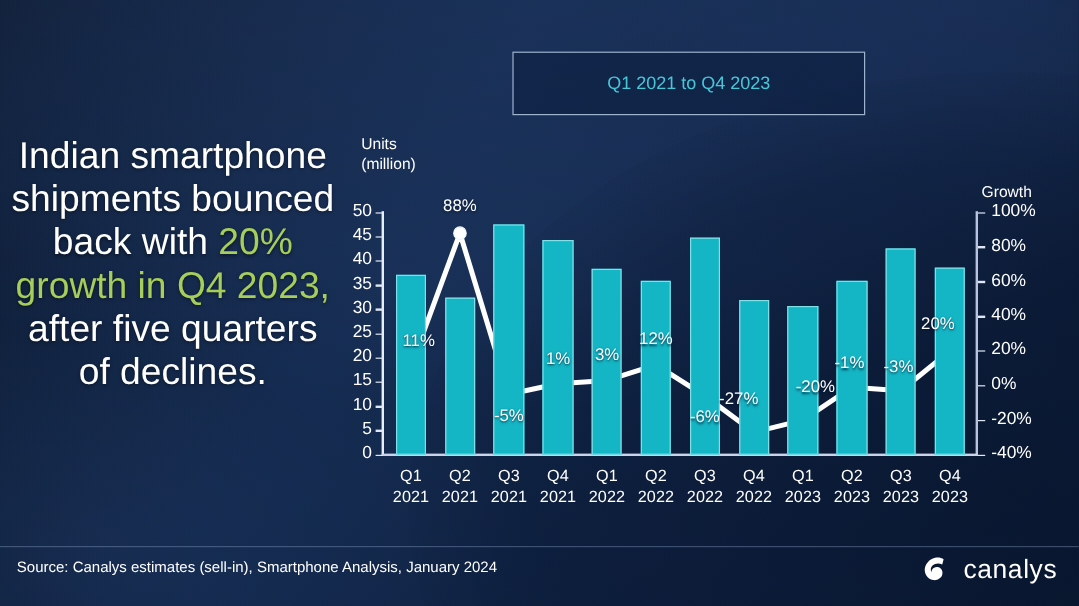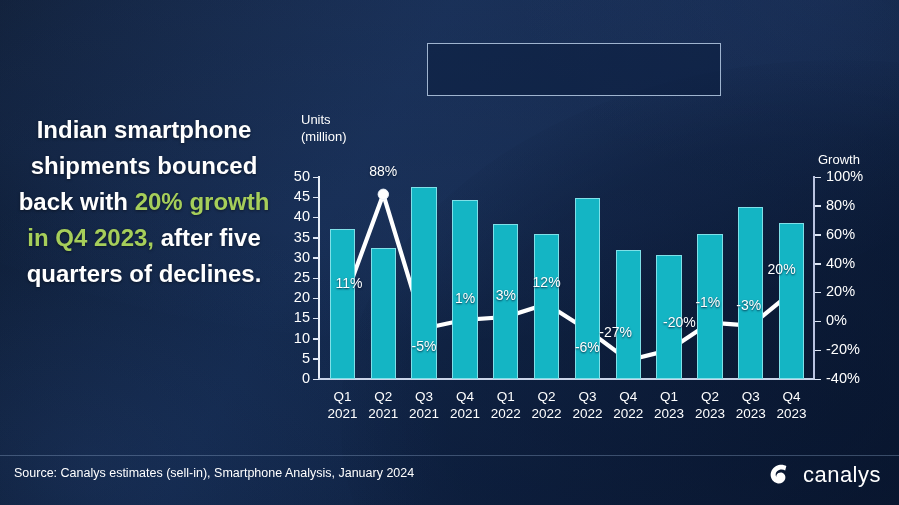--- a/index.html
+++ b/index.html
@@ -19,21 +19,21 @@
        background:radial-gradient(ellipse at center,rgba(48,76,128,.22) 0%,rgba(30,54,100,.14) 58%,rgba(10,25,55,0) 74%);}
   .sw3{width:1000px;height:720px;left:340px;top:60px;
        background:radial-gradient(ellipse at center,rgba(6,18,42,.55) 0%,rgba(8,22,48,.35) 55%,rgba(10,25,55,0) 74%);}
   .sw4{width:700px;height:520px;left:-260px;top:200px;
        background:radial-gradient(ellipse at center,rgba(52,80,134,.20) 0%,rgba(25,48,92,0) 70%);}
   .sw5{width:620px;height:420px;left:520px;top:-230px;
        background:radial-gradient(ellipse at center,rgba(44,72,126,.22) 0%,rgba(20,42,84,0) 72%);}
 
   
   .lead{position:absolute;left:8px;top:112px;width:272px;text-align:center;
-        color:#ffffff;font-size:24px;line-height:36px;font-weight:700;
+        color:#ffffff;font-size:31px;line-height:36px;font-weight:400;
         text-shadow:0 1px 3px rgba(0,0,0,.45);}
   .lead .hl{color:#a6ce5a;}
 
   
   .titlebox{position:absolute;left:427px;top:43px;width:292px;height:51px;
             border:1px solid #9fb4cf;background:rgba(11,30,62,.55);
             display:flex;flex-direction:column;align-items:center;justify-content:center;}
   .t1{font-size:16.5px;line-height:20px;white-space:nowrap;}
   .t1 .ind{color:#a6ce5a;}
   .t1 .rest{color:#ffffff;}
@@ -84,20 +84,21 @@
 
   <div class="swoosh sw1"></div>
   <div class="swoosh sw2"></div>
   <div class="swoosh sw4"></div>
   <div class="swoosh sw5"></div>
   <div class="swoosh sw3"></div>
 
   <div class="lead"><span>Indian smartphone shipments bounced back with </span><span class="hl">20% growth in Q4 2023,</span><span> after five quarters of declines.</span></div>
 
   <div class="titlebox">
+    <div class="t2">Q1 2021 to Q4 2023</div>
   </div>
 
   <div class="units">
     <div>Units</div>
     <div>(million)</div>
   </div>
   <div class="growthlab">Growth</div>
 
 
   <div class="yaxisL"></div>

